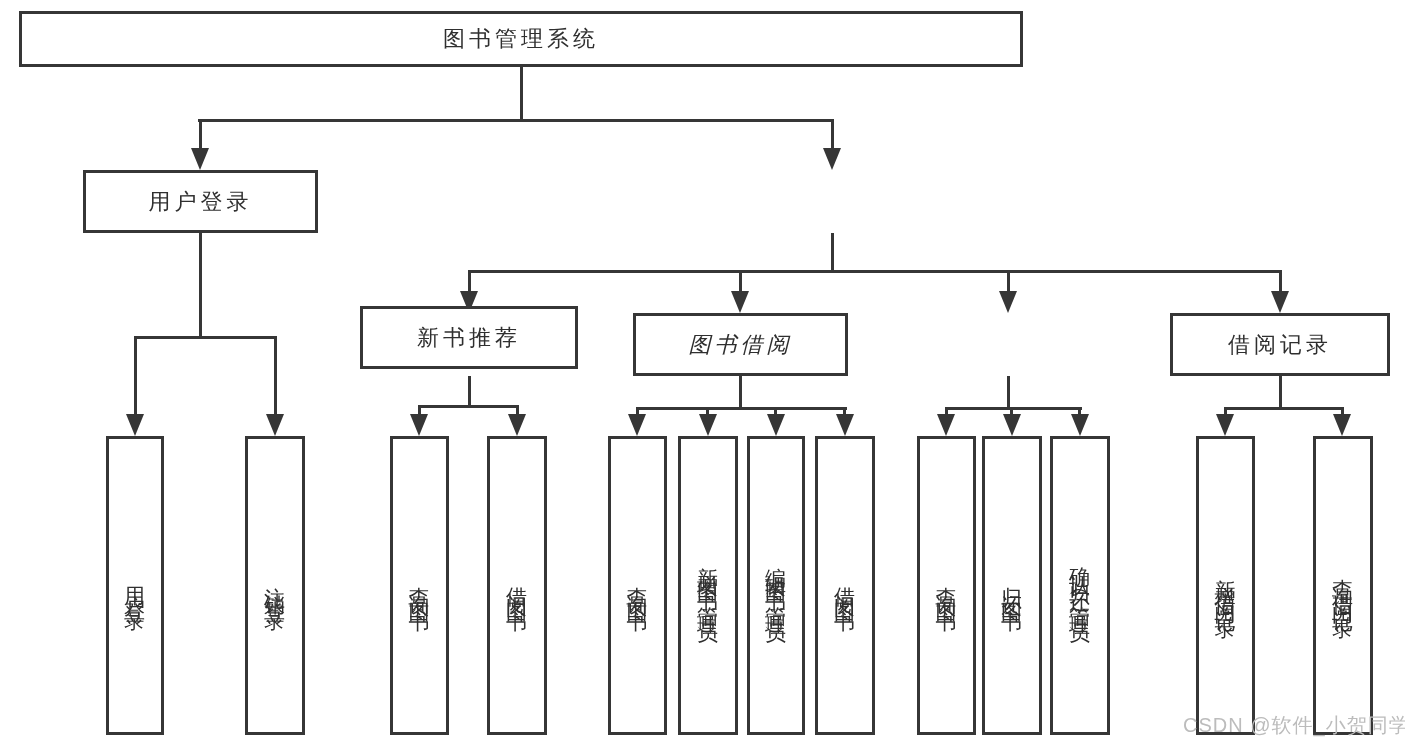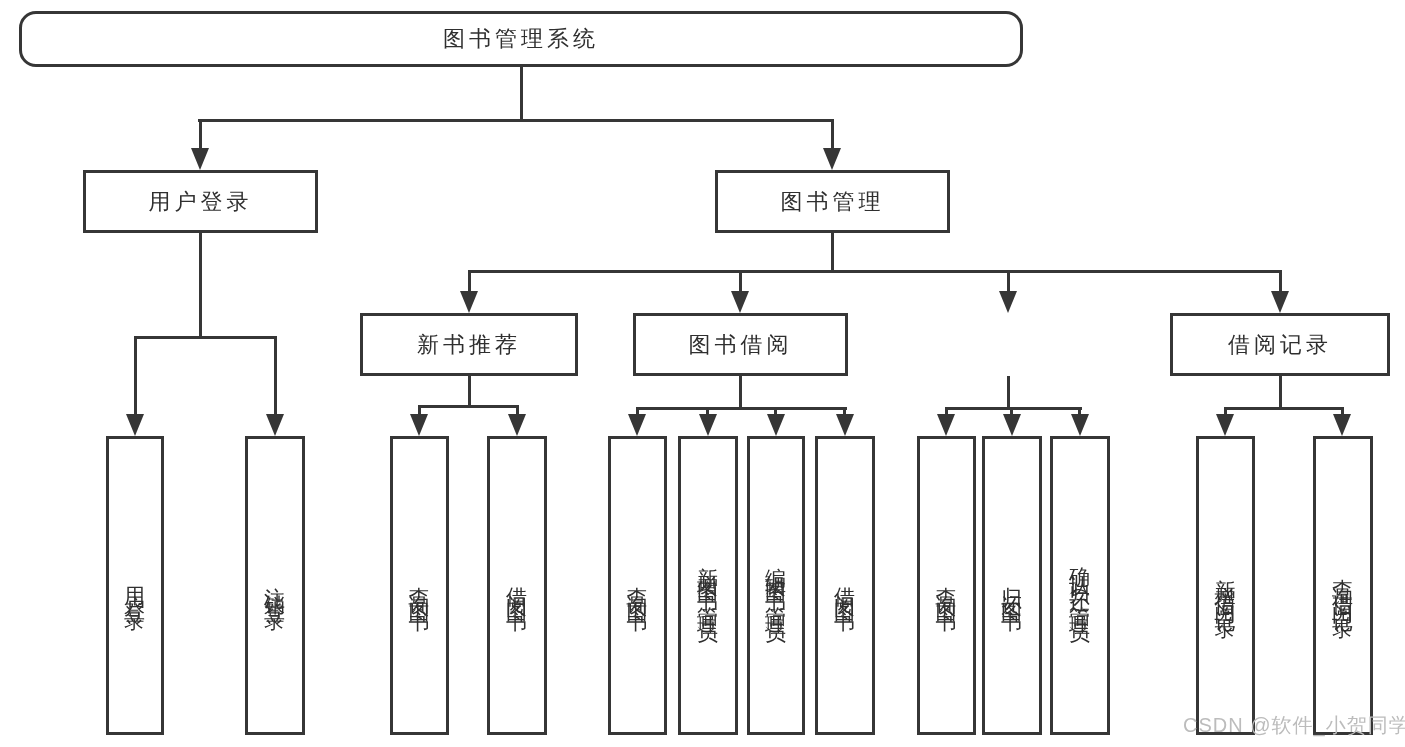--- a/index.html
+++ b/index.html
@@ -34,52 +34,51 @@
     position:absolute; left:1183px; top:712px; z-index:5;
     font-size:20px; letter-spacing:1px; color:var(--watermark);
     white-space:nowrap;
   }
 </style>
 </head>
 <body>
 
 <div class="stage">
 
-  <div class="box" style="left:19px;top:11px;width:1004px;height:56px;border-radius:17px;">图书管理系统</div>
+  <div class="box" style="left:19px;top:11px;width:1004px;height:56px;">图书管理系统</div>
 
   <div class="vl" style="left:520px;top:67px;height:52px;"></div>
   <div class="hl" style="left:198px;top:119px;width:636px;"></div>
   <div class="vl" style="left:199px;top:119px;height:31px;"></div>
   <div class="arrow" style="left:191px;top:148px;"></div>
   <div class="vl" style="left:831px;top:119px;height:31px;"></div>
   <div class="arrow" style="left:823px;top:148px;"></div>
 
   <div class="box" style="left:83px;top:170px;width:235px;height:63px;">用户登录</div>
-  <div class="box" style="left:715px;top:170px;width:235px;height:63px;">图书管理</div>
 
   <div class="vl" style="left:199px;top:233px;height:106px;"></div>
   <div class="hl" style="left:134px;top:336px;width:143px;"></div>
   <div class="vl" style="left:134px;top:336px;height:80px;"></div>
   <div class="arrow" style="left:126px;top:414px;"></div>
   <div class="vl" style="left:274px;top:336px;height:80px;"></div>
   <div class="arrow" style="left:266px;top:414px;"></div>
 
   <div class="vl" style="left:831px;top:233px;height:40px;"></div>
   <div class="hl" style="left:468px;top:270px;width:814px;"></div>
   <div class="vl" style="left:468px;top:270px;height:23px;"></div>
   <div class="arrow" style="left:460px;top:291px;"></div>
   <div class="vl" style="left:739px;top:270px;height:23px;"></div>
   <div class="arrow" style="left:731px;top:291px;"></div>
   <div class="vl" style="left:1007px;top:270px;height:23px;"></div>
   <div class="arrow" style="left:999px;top:291px;"></div>
   <div class="vl" style="left:1279px;top:270px;height:23px;"></div>
   <div class="arrow" style="left:1271px;top:291px;"></div>
 
-  <div class="box" style="left:360px;top:313px;width:218px;height:63px;">新书推荐</div>
-  <div class="box" style="left:633px;top:313px;width:215px;height:63px;">图书借阅</div>
+  <div class="box" style="left:360px;top:306px;width:218px;height:63px;">新书推荐</div>
+  <div class="box" style="left:633px;top:313px;width:215px;height:63px;font-style:italic;">图书借阅</div>
   <div class="box" style="left:1170px;top:313px;width:220px;height:63px;">借阅记录</div>
 
   <div class="vl" style="left:468px;top:376px;height:32px;"></div>
   <div class="hl" style="left:418px;top:405px;width:101px;"></div>
   <div class="vl" style="left:418px;top:405px;height:11px;"></div>
   <div class="arrow" style="left:410px;top:414px;"></div>
   <div class="vl" style="left:516px;top:405px;height:11px;"></div>
   <div class="arrow" style="left:508px;top:414px;"></div>
 
   <div class="vl" style="left:739px;top:376px;height:34px;"></div>

